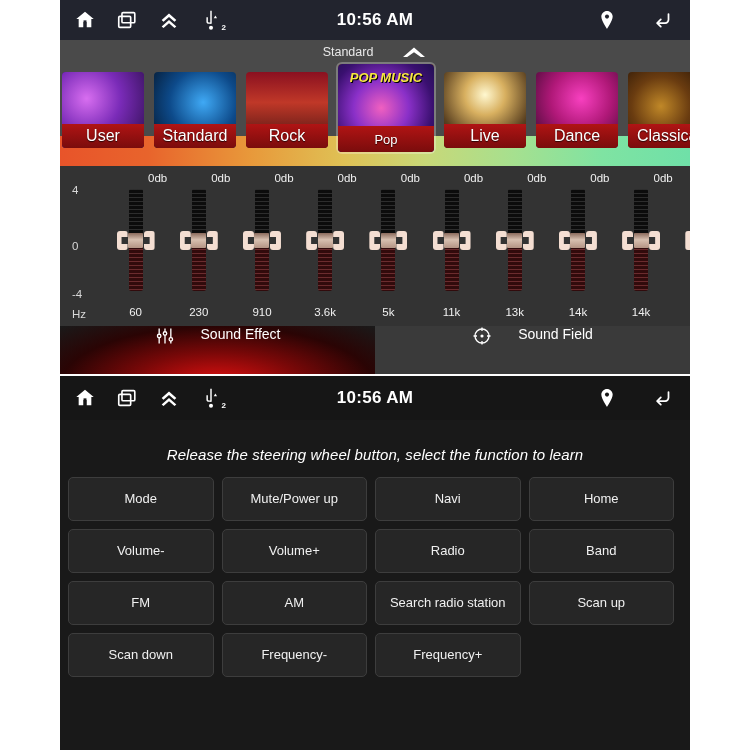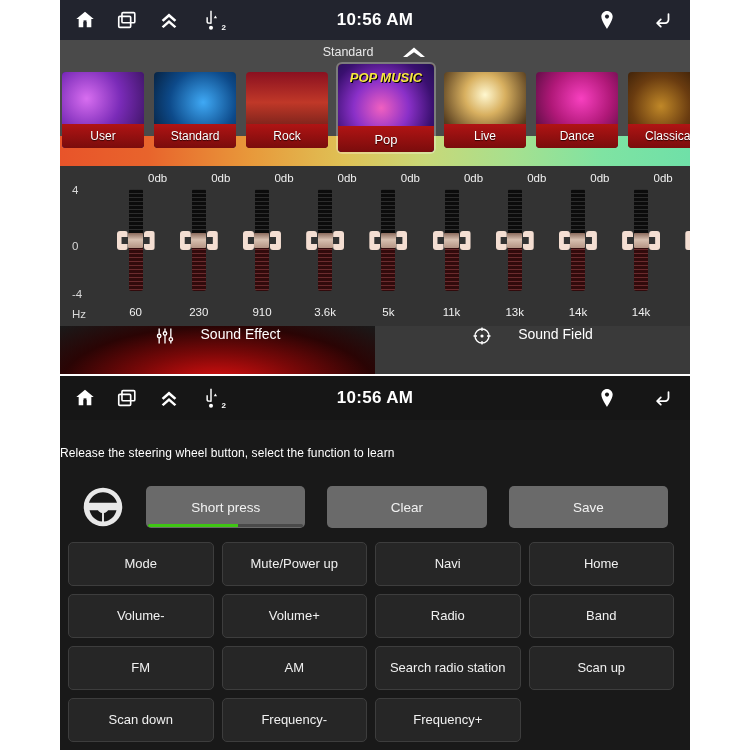--- a/index.html
+++ b/index.html
@@ -53,21 +53,21 @@
   .tiles { position: absolute; left: 0; top: 8px; display: flex; gap: 10px; padding-left: 2px; }
   .tile { position: relative; width: 82px; height: 76px; border-radius: 4px; overflow: hidden; }
   .tile.sel {
     width: 96px; height: 88px; margin-top: -8px;
     box-shadow: 0 0 0 2px rgba(255,255,255,.28);
   }
   .tile-art { position: absolute; inset: 0; }
   .tile-label {
     position: absolute; left: 0; right: 0; bottom: 0; height: 24px;
     background: linear-gradient(to bottom, #b01414, #7a0c0c);
-    color: #fff; font-size: 12px;
+    color: #fff; font-size: 16px;
     display: flex; align-items: center; justify-content: center;
     text-shadow: 0 1px 1px rgba(0,0,0,.7);
   }
   .tile.sel .tile-label { height: 26px; font-size: 13px; }
   
   .art-user { background:
       radial-gradient(circle at 30% 35%, #d86ef0 0%, #7a2bb8 45%, #2a0d4a 100%),
       linear-gradient(#4a1878,#1a0630); }
   .art-standard { background:
       radial-gradient(circle at 60% 40%, #3fa9f5 0%, #0d4a8a 50%, #041428 100%); }
@@ -137,22 +137,22 @@
   }
   .eq-tab.active { background: radial-gradient(ellipse at 50% 120%, #e01010 0%, #7a0808 38%, #2a0404 70%, #1a1a1a 100%); }
   .eq-tab.idle { background: #3a3a3a; }
   .tab-ico { width: 20px; height: 20px; display: block; fill: none; stroke: #fff; stroke-width: 1.6; }
 
   
   #screen-swc { top: 376px; height: 374px; background: #191919; }
   .swc-statusbar { height: 44px; background: #161616; display: flex; align-items: center; padding: 0 14px; position: relative; }
 
   .swc-title {
-    text-align: left; color: #fff; font-size: 12px;
-    margin-top: 26px; letter-spacing: .1px;
+    text-align: center; color: #fff; font-size: 15px;
+    margin-top: 26px; letter-spacing: .1px; font-style: italic;
   }
 
   .swc-actions {
     display: flex; align-items: center; gap: 22px;
     padding: 0 22px; margin-top: 26px;
   }
   .wheel-ico { width: 42px; height: 42px; display: block; flex: 0 0 42px; fill: #e8e8e8; }
   .act-btn {
     position: relative; flex: 1; height: 42px;
     background: #6a6a6a; border-radius: 5px;
@@ -462,40 +462,20 @@
       </svg>
       <svg class="sb-ico" viewBox="0 0 24 24" style="fill:none;stroke:#fff;stroke-width:1.9;stroke-linecap:round;stroke-linejoin:round">
         <path d="M18 5.5v6.2a3.6 3.6 0 0 1-3.6 3.6H6.2"></path>
         <path d="M9.6 11.3L5.6 15.3l4 4"></path>
       </svg>
     </div>
   </div>
 
   <div class="swc-title">Release the steering wheel button, select the function to learn</div>
 
-  <div class="swc-actions">
-    <svg class="wheel-ico" viewBox="0 0 48 48">
-      <path d="M24 2C11.8 2 2 11.8 2 24s9.8 22 22 22 22-9.8 22-22S36.2 2 24 2zm0 5.2c7.6 0 14 5 16 11.8H8C10 12.2 16.4 7.2 24 7.2zM8.6 27.6h9.6c1.1 1.6 2.8 2.8 4.7 3.2v9.8c-7-.7-12.7-6-14.3-13zm16.5 13v-9.8c1.9-.4 3.6-1.6 4.7-3.2h9.6c-1.6 7-7.3 12.3-14.3 13z"></path>
-      <circle cx="24" cy="24" r="4.6"></circle>
-    </svg>
-    <div id="actions" style="display:flex;flex:1;gap:22px">
-        <div class="act-btn">
-          <span>Short press</span>
-          <div class="act-progress">
-            <i style="width:58%"></i>
-          </div>
-        </div>
-        <div class="act-btn">
-          <span>Clear</span>
-        </div>
-        <div class="act-btn">
-          <span>Save</span>
-        </div>
-      </div>
-  </div>
 
   <div class="fn-grid" id="fn-grid">
       <div class="fn-btn">Mode</div>
       <div class="fn-btn">Mute/Power up</div>
       <div class="fn-btn">Navi</div>
       <div class="fn-btn">Home</div>
       <div class="fn-btn">Volume-</div>
       <div class="fn-btn">Volume+</div>
       <div class="fn-btn">Radio</div>
       <div class="fn-btn">Band</div>

